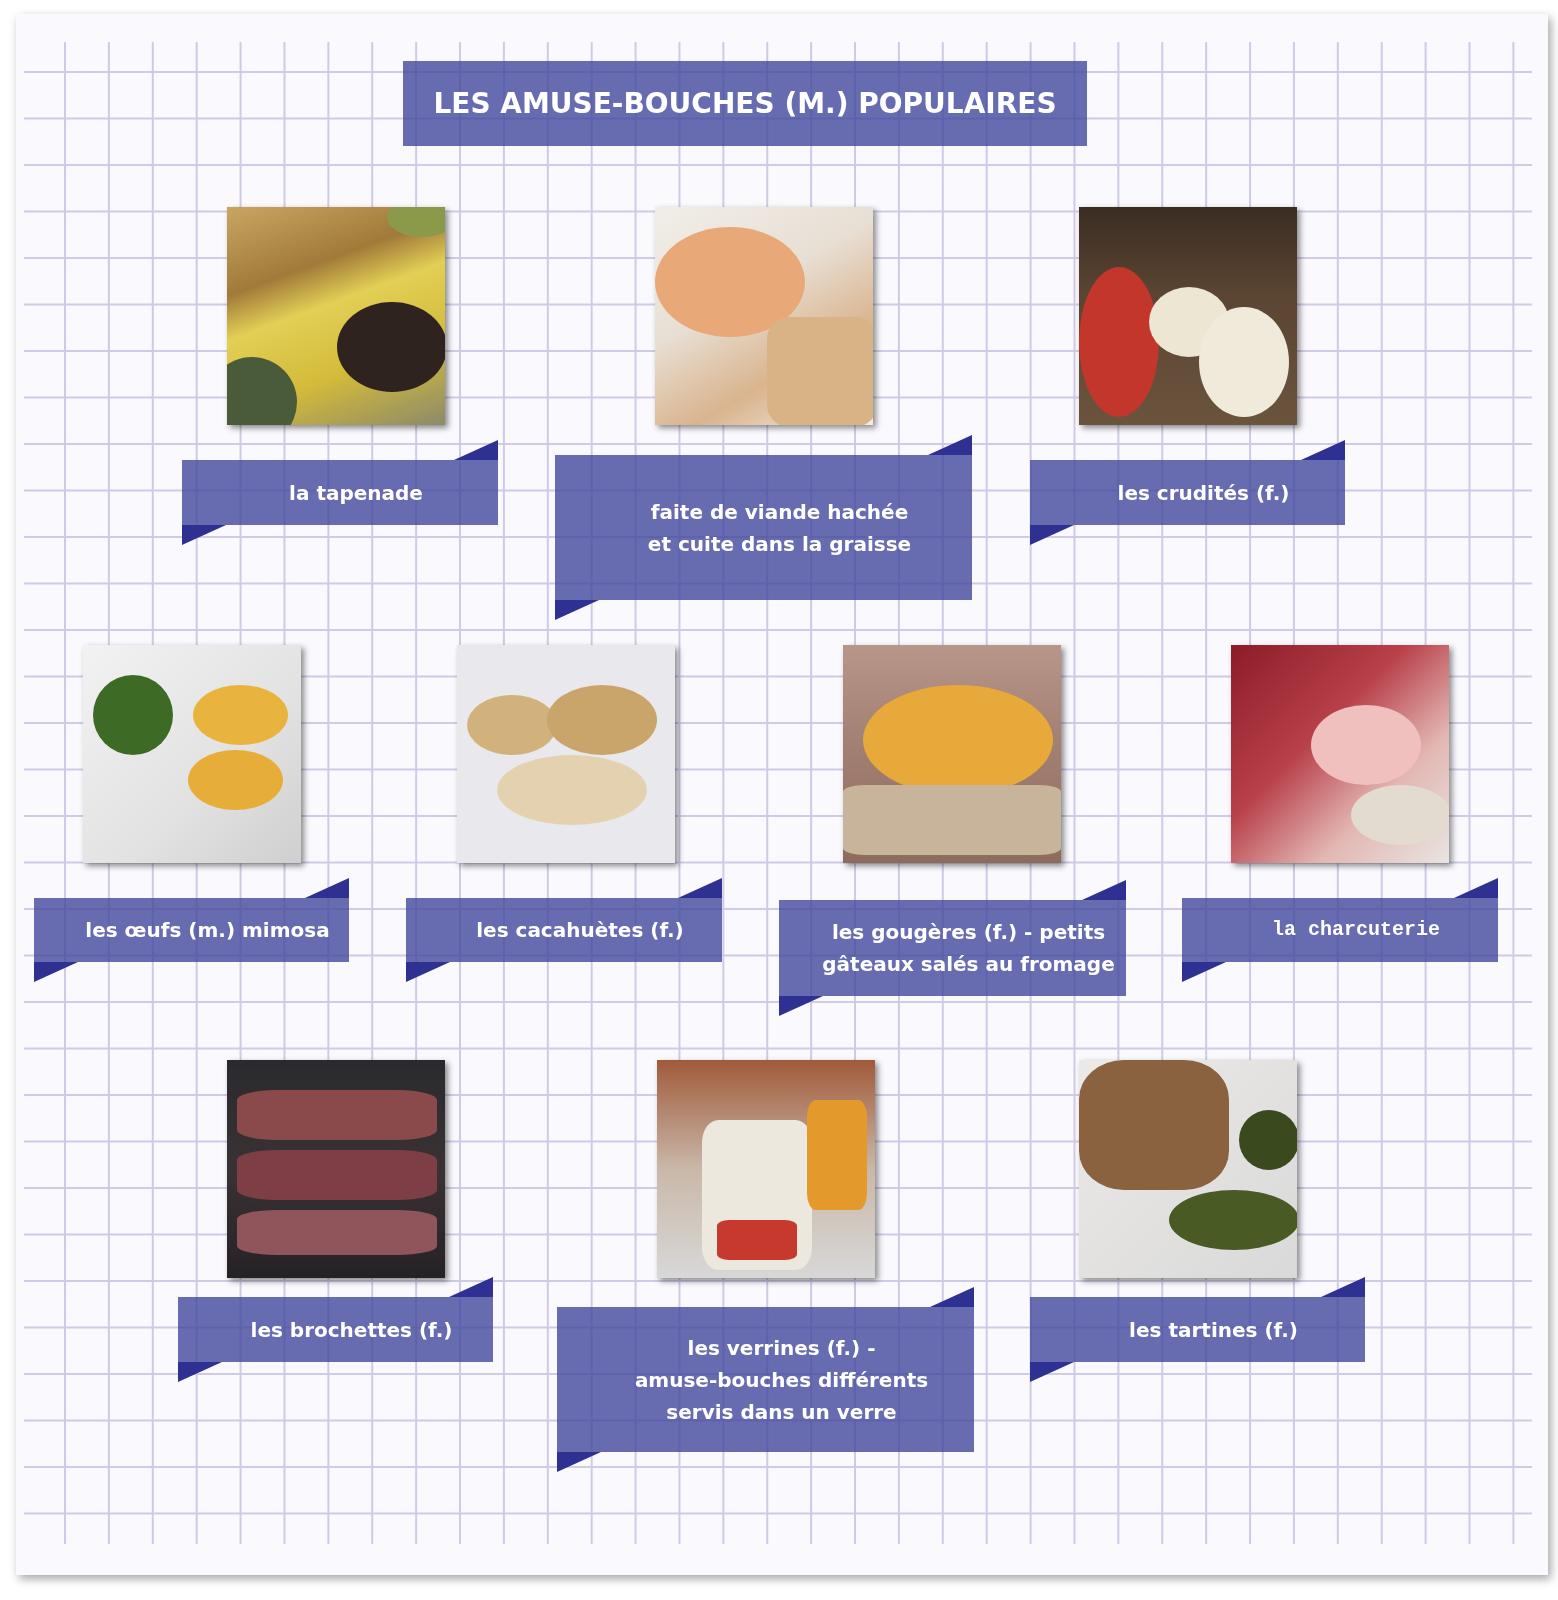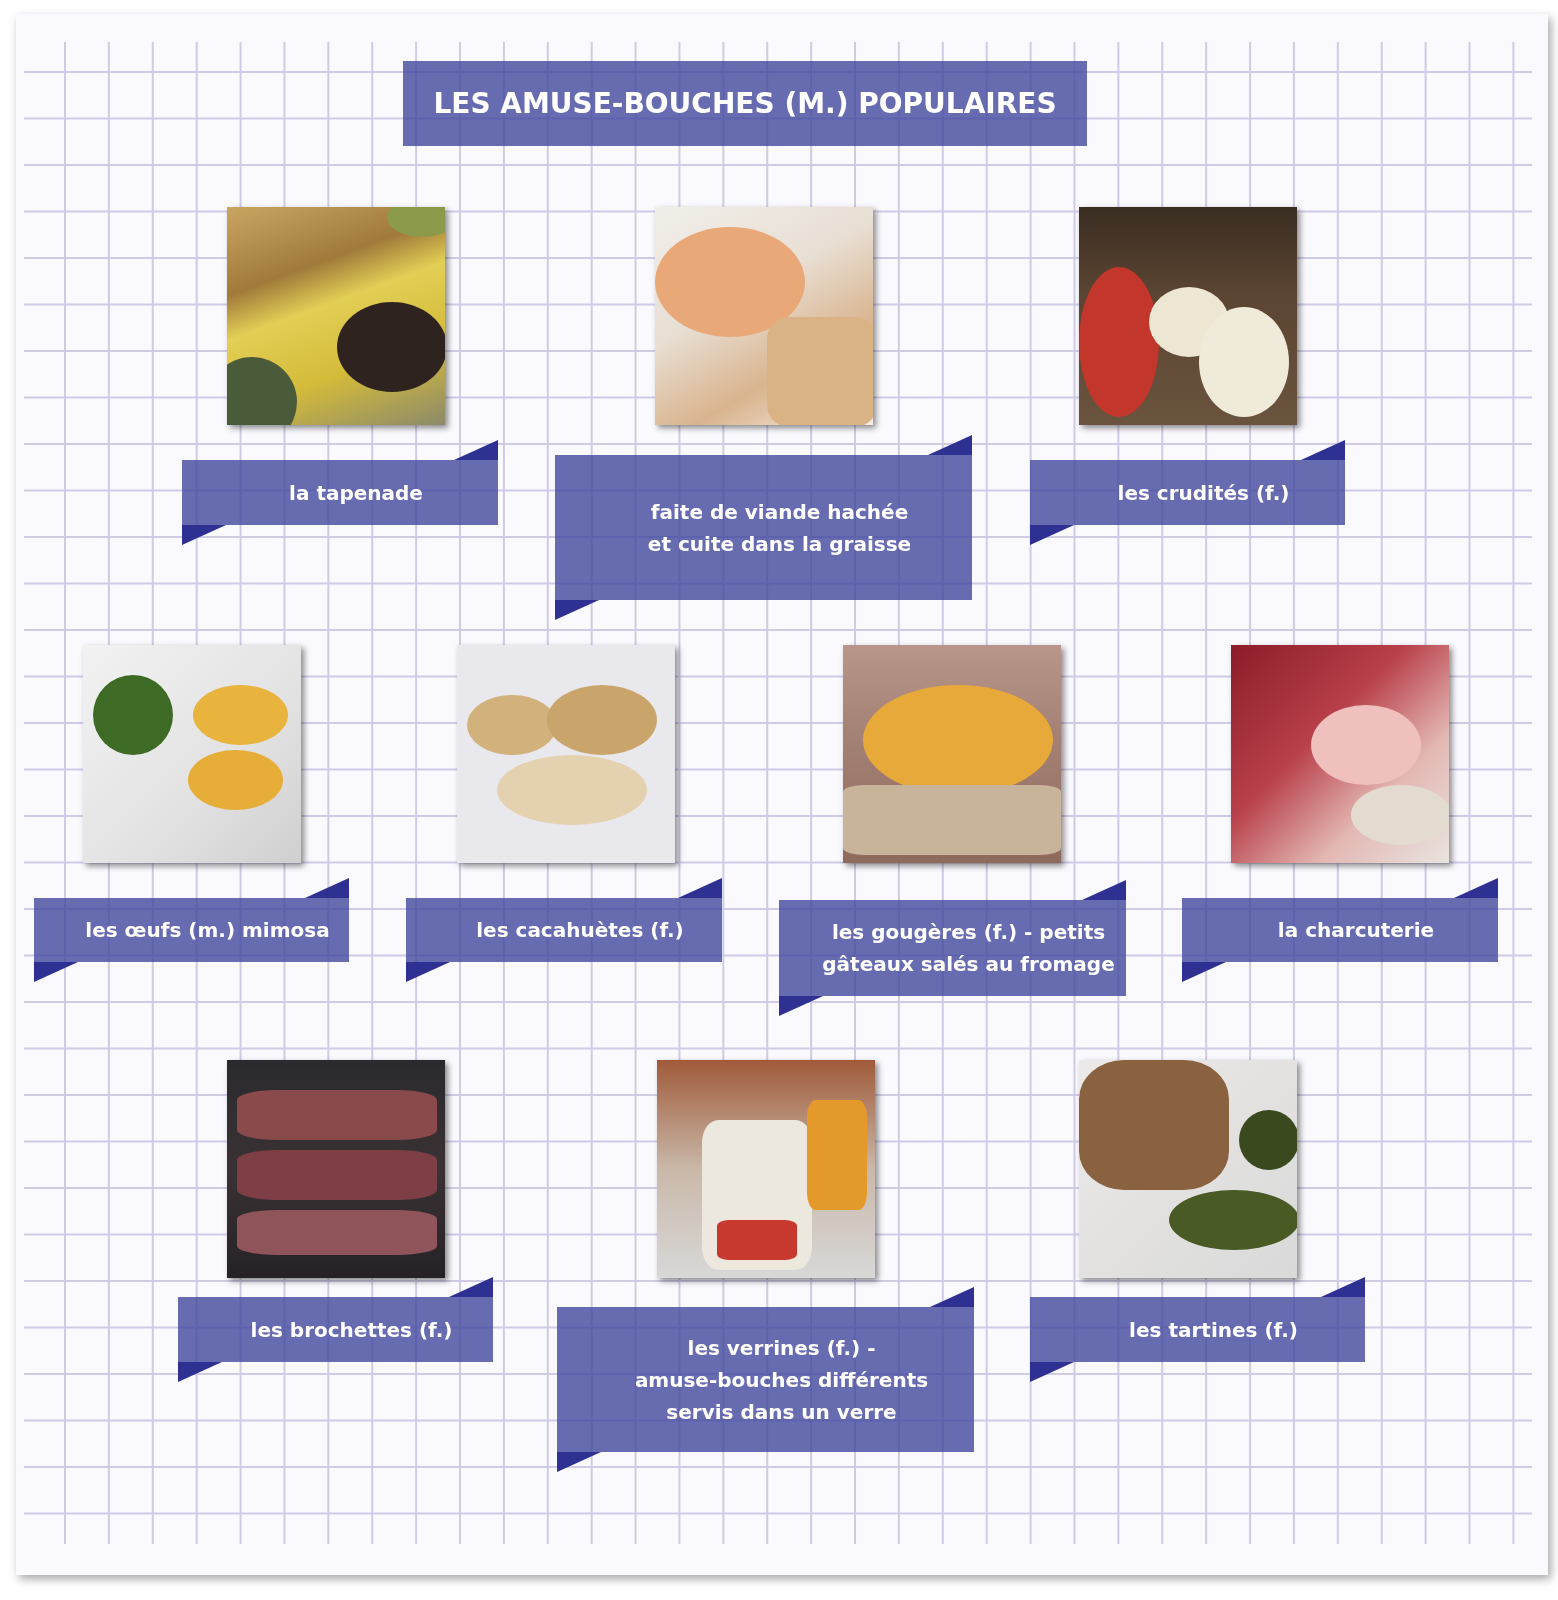--- a/index.html
+++ b/index.html
@@ -102,21 +102,21 @@
   <div class="fold-bl"></div>
 </div>
 <div class="ribbon" style="left:779px;top:900px;width:347px;height:96px;">
   <div class="fold-tr"></div>
   <div class="body">
     <span>les gougères (f.) - petits</span>
     <span>gâteaux salés au fromage</span>
   </div>
   <div class="fold-bl"></div>
 </div>
-<div class="ribbon" style="left:1182px;top:898px;width:316px;height:64px;">
+<div class="ribbon" style="left:1182px;top:898px;width:316px;height:64px;font-family:Liberation Mono, monospace;">
   <div class="fold-tr"></div>
   <div class="body">
       <span>la charcuterie</span>
     </div>
   <div class="fold-bl"></div>
 </div>
 
 <div class="photo" style="left:227px;top:1060px;background:linear-gradient(180deg,#2a2a2e 0%,#3a3234 50%,#252226 100%);">
   <div class="ph-a" style="left:10px;top:30px;width:200px;height:50px;background:#8a4a4c;border-radius:20%;"></div>
   <div class="ph-b" style="left:10px;top:90px;width:200px;height:50px;background:#7d3f45;border-radius:20%;"></div>

